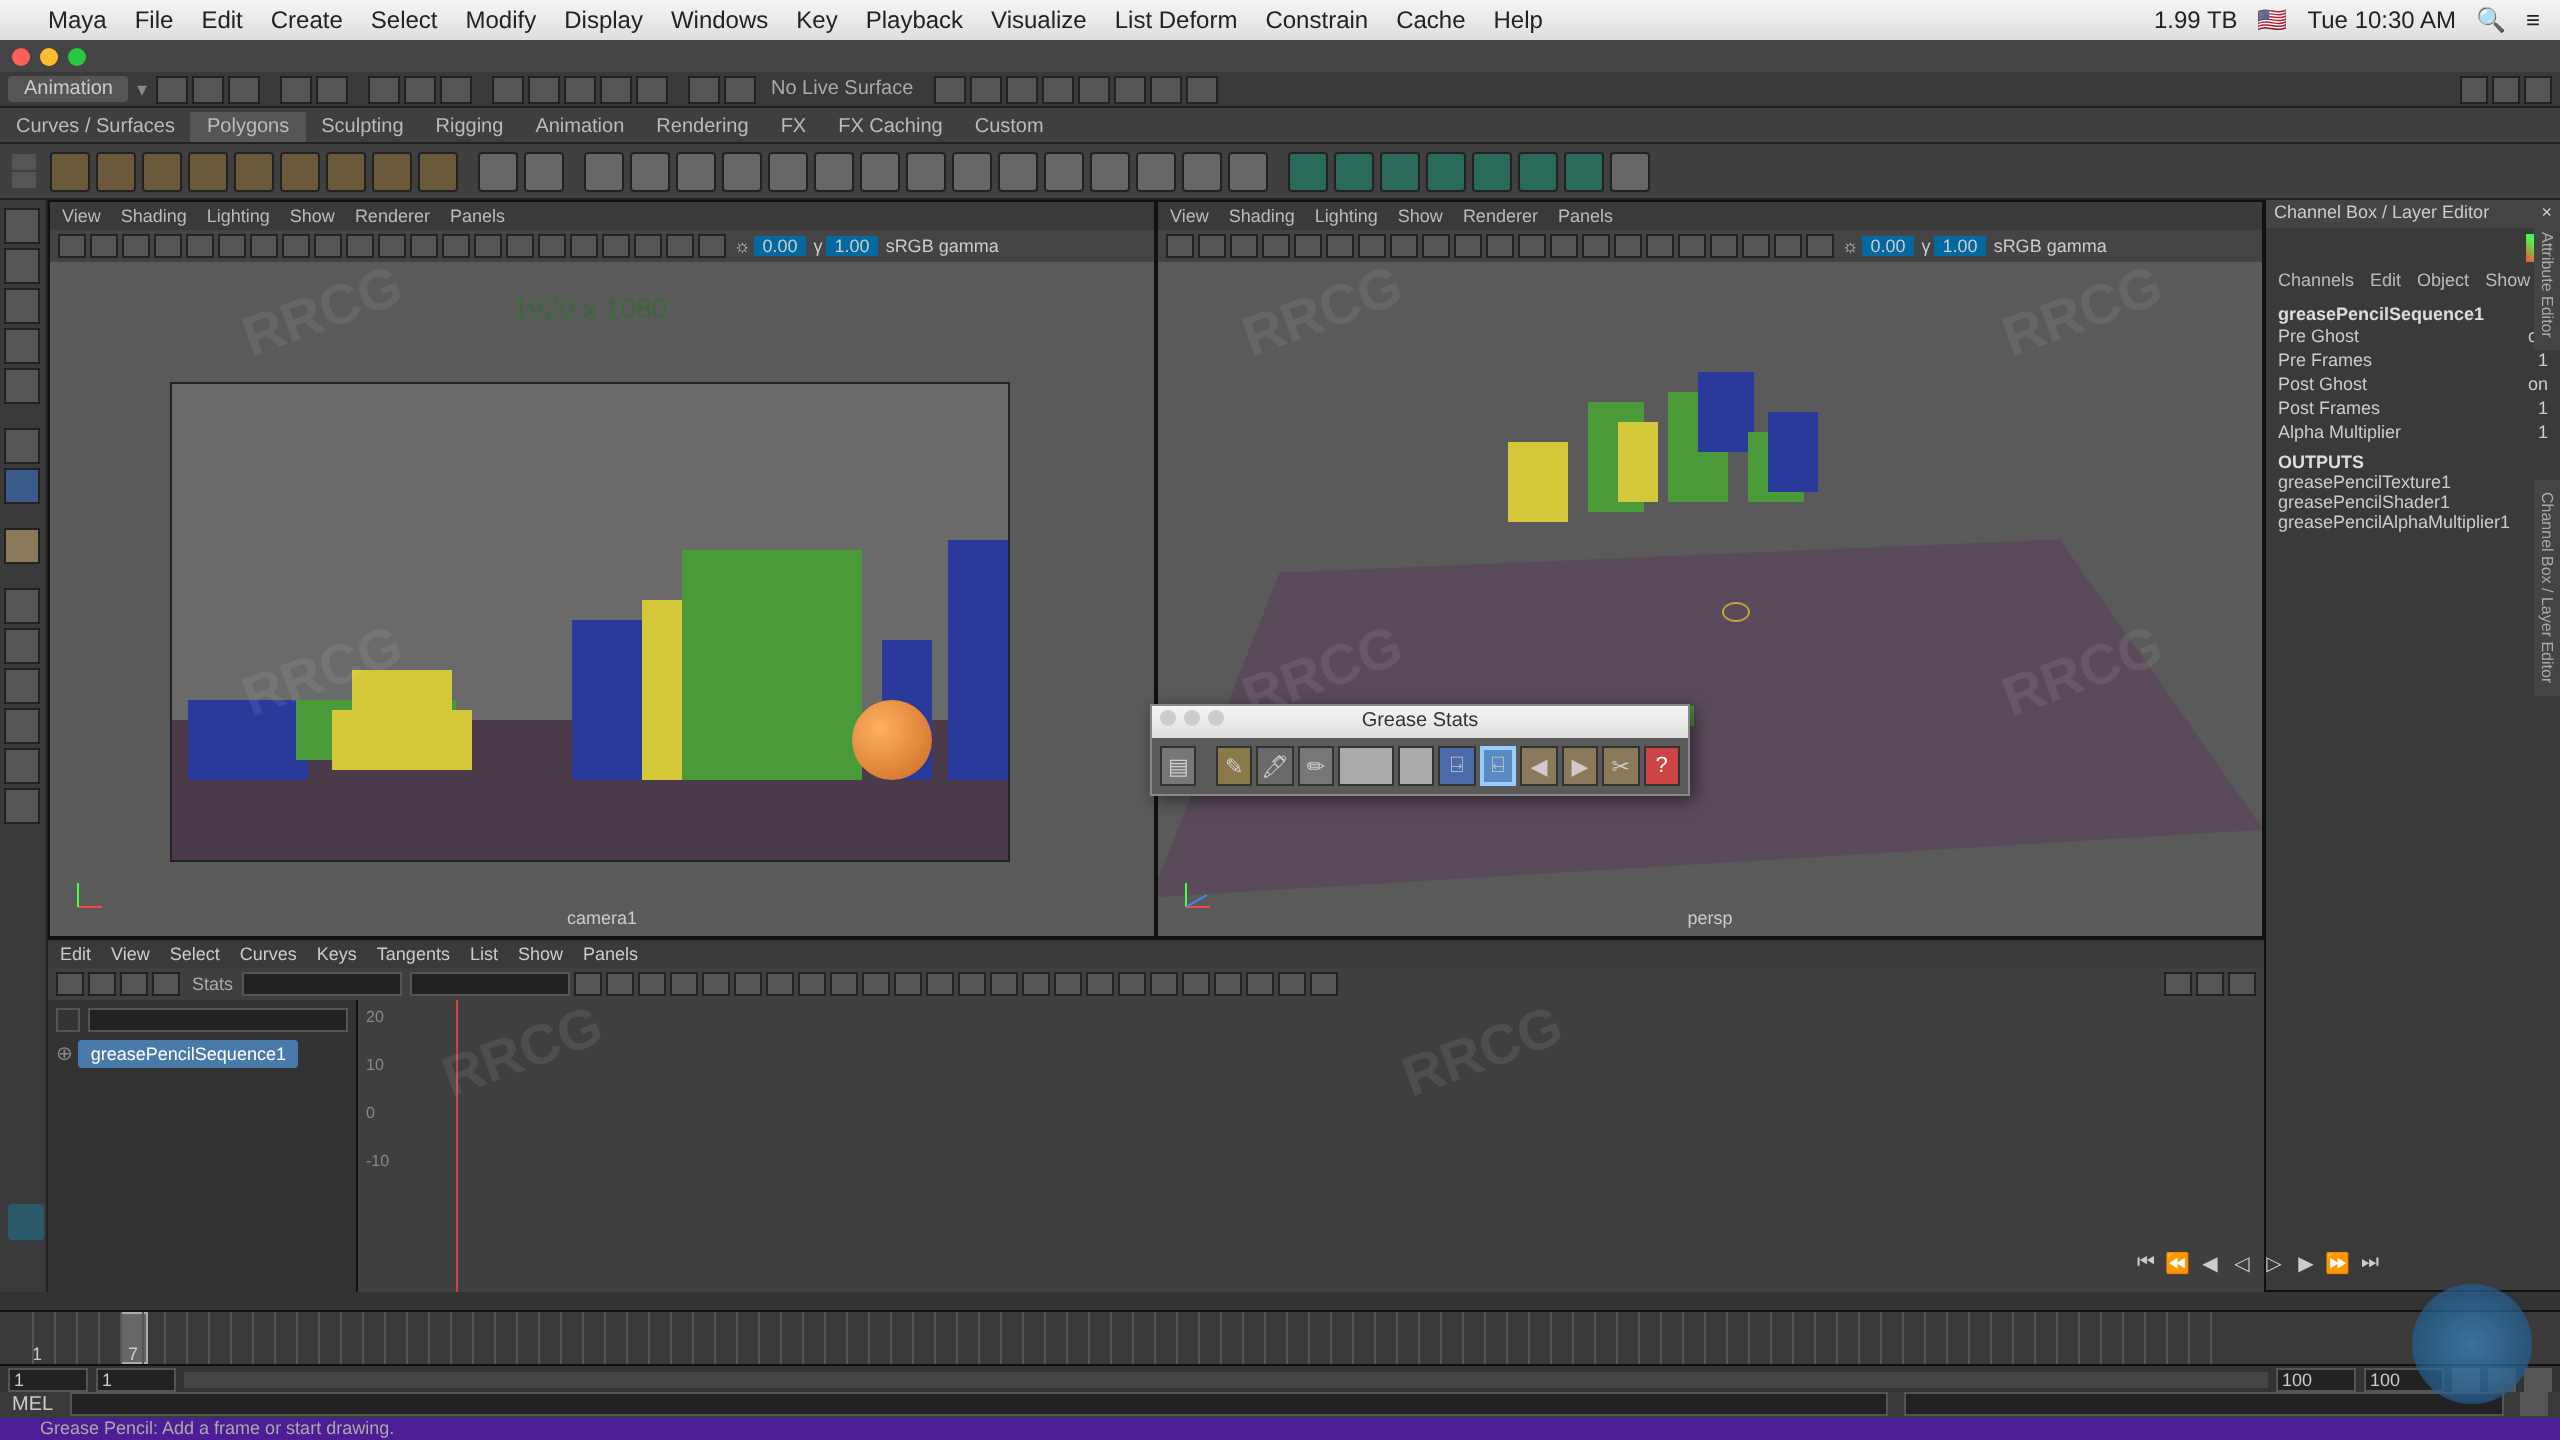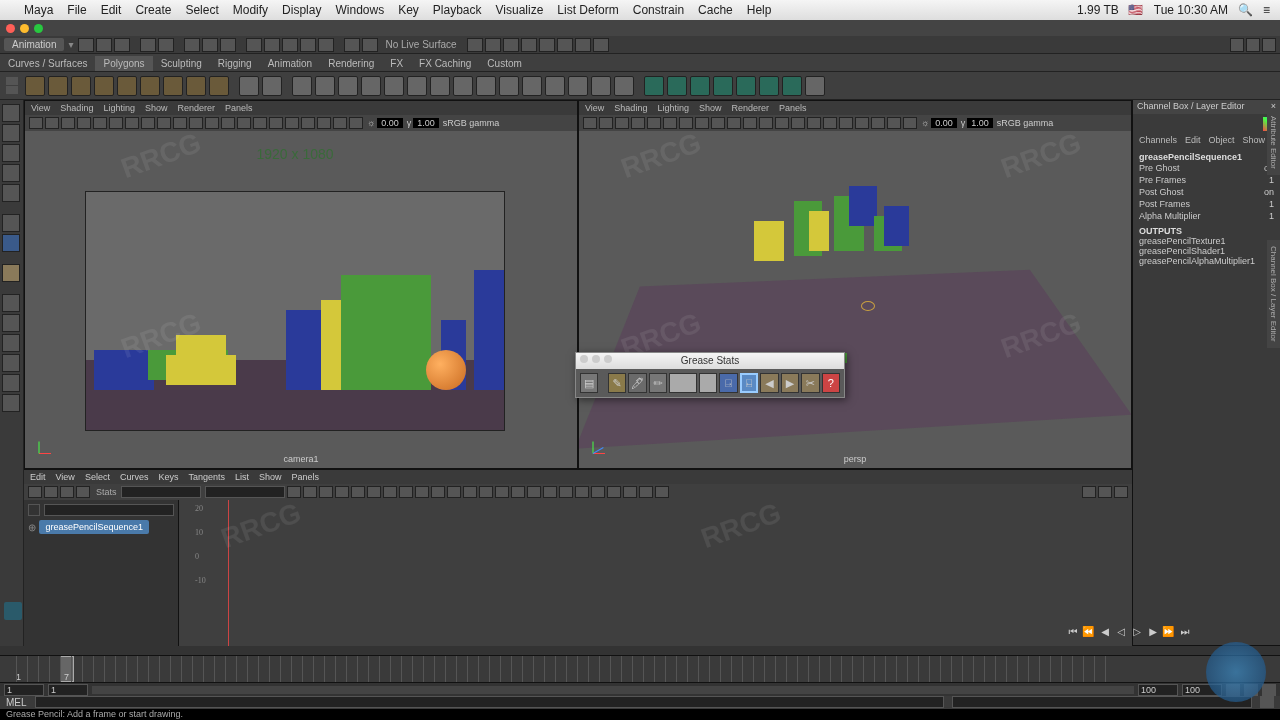--- a/index.html
+++ b/index.html
@@ -53,21 +53,21 @@
 .left-toolbar .gap { height: 8px; }
 
 
 .center { flex: 1; display: flex; flex-direction: column; background: #2a2a2a; }
 .viewports { display: flex; height: 370px; border-bottom: 1px solid #111; }
 .vp { flex: 1; display: flex; flex-direction: column; background: #2a2a2a; border: 1px solid #111; }
 .vp-menu { height: 14px; background: #3a3a3a; display: flex; align-items: center; gap: 10px; padding: 0 6px; font-size: 9px; color: #bbb; }
 .vp-toolbar { height: 16px; background: #444; display: flex; align-items: center; gap: 2px; padding: 0 4px; font-size: 9px; }
 .vp-toolbar .vt-ic { width: 14px; height: 12px; background: #555; border: 1px solid #222; }
 .vp-toolbar .vt-txt { color: #ccc; margin-left: 2px; }
-.vp-toolbar .vt-num { background: #000000; padding: 0 4px; color: #ccc; }
+.vp-toolbar .vt-num { background: #0369a1; padding: 0 4px; color: #ccc; }
 .vp-canvas { flex: 1; background: #5a5a5a; position: relative; overflow: hidden; }
 .vp-label { position: absolute; bottom: 4px; left: 50%; transform: translateX(-50%); font-size: 9px; color: #ccc; }
 .axis-gizmo { position: absolute; bottom: 10px; left: 10px; width: 20px; height: 20px; }
 .axis-gizmo .ax { position: absolute; width: 12px; height: 1px; left: 4px; bottom: 4px; transform-origin: left; }
 .axis-gizmo .ax.x { background: #f44; }
 .axis-gizmo .ax.y { background: #4f4; transform: rotate(-90deg); }
 .axis-gizmo .ax.z { background: #48f; transform: rotate(-30deg); }
 
 
 .cam-inset { position: absolute; top: 60px; left: 60px; width: 420px; height: 240px; background: #6a6a6a; border: 1px solid #222; }
@@ -97,21 +97,21 @@
 .graph-area { flex: 1; display: flex; flex-direction: column; background: #3a3a3a; }
 .ge-menu { height: 14px; display: flex; gap: 10px; padding: 0 6px; align-items: center; font-size: 9px; background: #3a3a3a; }
 .ge-toolbar { height: 16px; background: #3f3f3f; display: flex; gap: 2px; align-items: center; padding: 0 4px; }
 .ge-toolbar .ge-ic { width: 14px; height: 12px; background: #555; border: 1px solid #222; }
 .ge-toolbar .stats { color: #aaa; margin-left: 4px; font-size: 9px; }
 .ge-body { flex: 1; display: flex; }
 .ge-outliner { width: 155px; background: #333; border-right: 1px solid #111; padding: 4px; }
 .ge-node { background: #4a7aaa; color: #fff; padding: 2px 6px; font-size: 9px; display: inline-block; border-radius: 2px; }
 .ge-graph { flex: 1; background: #3f3f3f; position: relative; }
 .ge-graph .vline { position: absolute; top: 0; bottom: 0; width: 1px; background: #c44; }
-.ge-graph .ylabel { position: absolute; left: 16px; font-size: 8px; color: #888; font-family: Liberation Serif, serif; }
+.ge-graph .ylabel { position: absolute; left: 4px; font-size: 8px; color: #888; }
 .ge-graph .xlabel { position: absolute; bottom: 2px; font-size: 8px; color: #888; }
 
 
 .right-panel { width: 148px; background: #3a3a3a; border-left: 1px solid #111; display: flex; flex-direction: column; font-size: 9px; }
 .rp-title { height: 14px; background: #444; padding: 1px 4px; color: #ccc; display: flex; justify-content: space-between; }
 .rp-tabs { height: 14px; display: flex; gap: 8px; padding: 1px 6px; color: #bbb; }
 .rp-attrs { padding: 4px 6px; color: #ccc; }
 .rp-attrs .row { display: flex; justify-content: space-between; padding: 1px 0; }
 .rp-attrs .hdr { color: #ddd; font-weight: bold; }
 .rp-vtab { position: absolute; right: 0; top: 110px; writing-mode: vertical-rl; background: #444; padding: 6px 2px; font-size: 8px; color: #aaa; }
@@ -135,21 +135,21 @@
 .tl-ruler { height: 10px; background: #333; position: relative; font-size: 8px; color: #888; }
 .tl-track { height: 30px; background: #3a3a3a; position: relative; border-top: 1px solid #111; border-bottom: 1px solid #111; }
 .tl-track .frametick { position: absolute; top: 0; bottom: 0; width: 1px; background: #555; }
 .tl-track .cursor { position: absolute; top: 0; bottom: 0; width: 14px; background: #666; border: 1px solid #aaa; }
 .tl-track .keylabel { position: absolute; top: 16px; color: #ccc; font-size: 9px; }
 .tl-range { height: 14px; background: #333; display: flex; align-items: center; padding: 0 4px; gap: 4px; }
 .tl-range input { width: 40px; height: 12px; background: #222; border: 1px solid #555; color: #ccc; font-size: 9px; padding: 0 2px; }
 .tl-range .slider { flex: 1; height: 8px; background: #444; position: relative; }
 .tl-range .right-ctrl { display: flex; gap: 4px; }
 .tl-status { height: 14px; background: #3a3a3a; display: flex; align-items: center; padding: 0 6px; gap: 8px; }
-.tl-hint { height: 12px; background: #000000; padding: 0 6px; color: #aaa; font-size: 9px; }
+.tl-hint { height: 12px; background: #4c1d95; padding: 0 20px; color: #aaa; font-size: 9px; }
 
 
 .playback { position: absolute; right: 88px; bottom: 80px; display: flex; gap: 2px; }
 .playback .pb { width: 14px; height: 14px; color: #ccc; font-size: 10px; text-align: center; }
 
 
 .wm { position: absolute; color: rgba(255,255,255,0.08); font-size: 28px; font-weight: bold; transform: rotate(-20deg); pointer-events: none; }
 .logo-br { position: absolute; bottom: 18px; right: 14px; width: 60px; height: 60px; border-radius: 50%; background: radial-gradient(circle,#3a8ac4,#1a4a7a); opacity: 0.7; pointer-events: none; }
 </style>
 </head>

